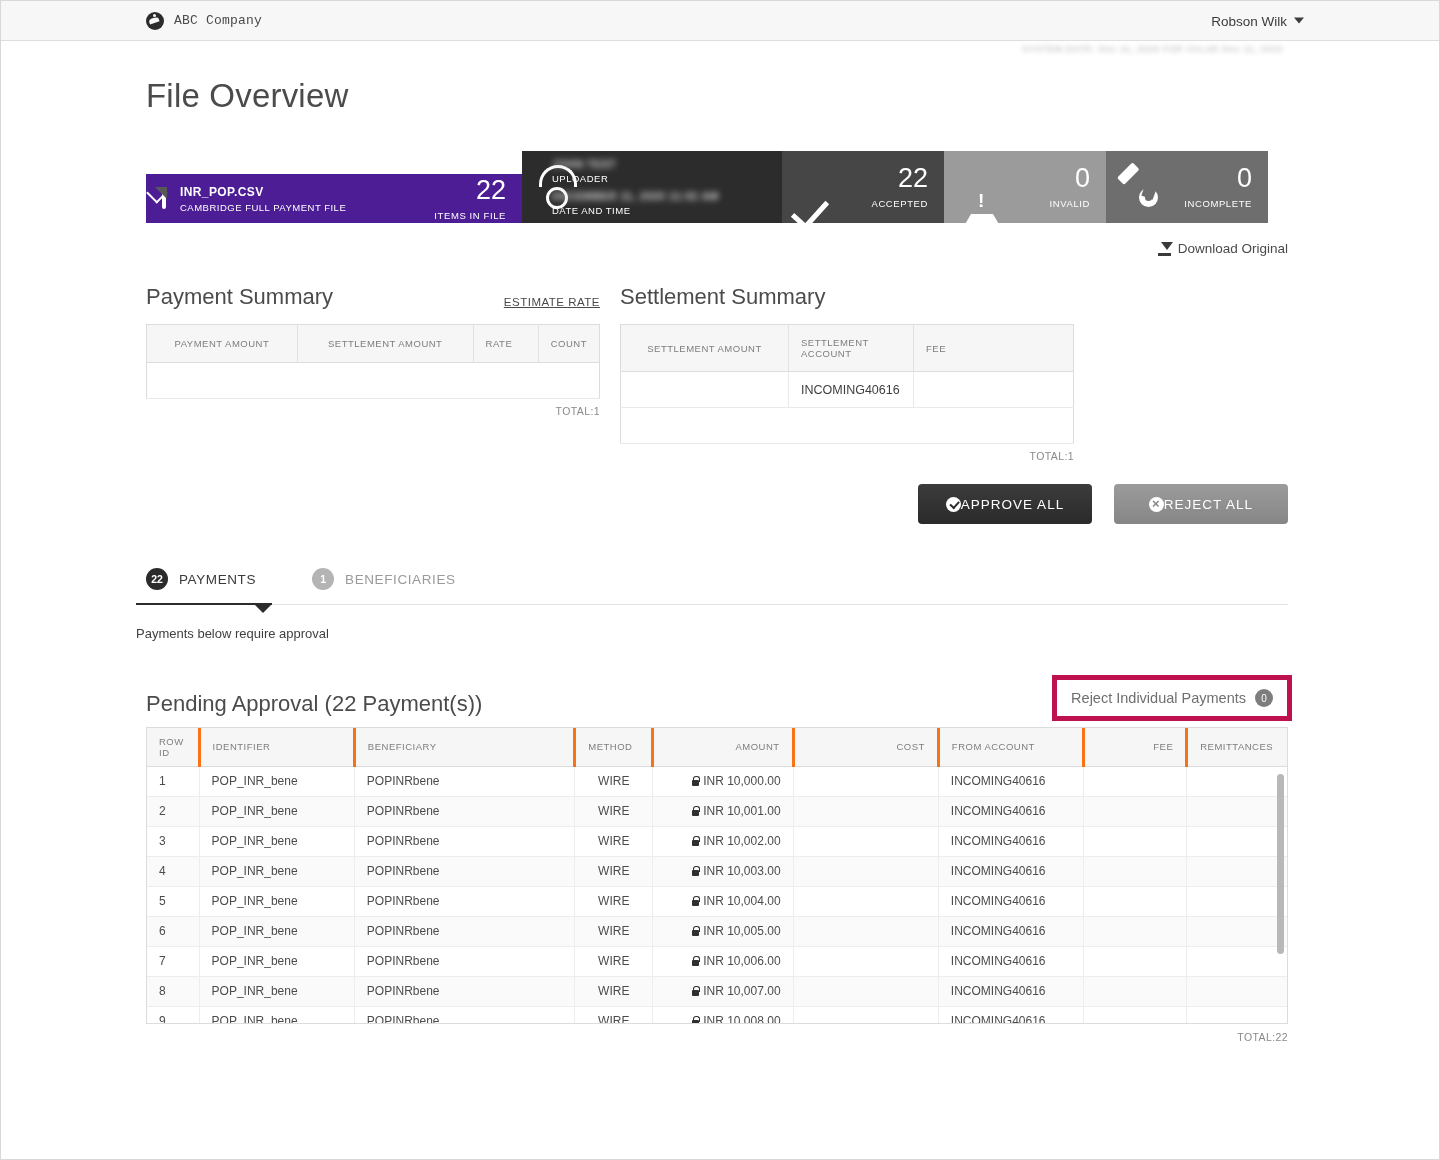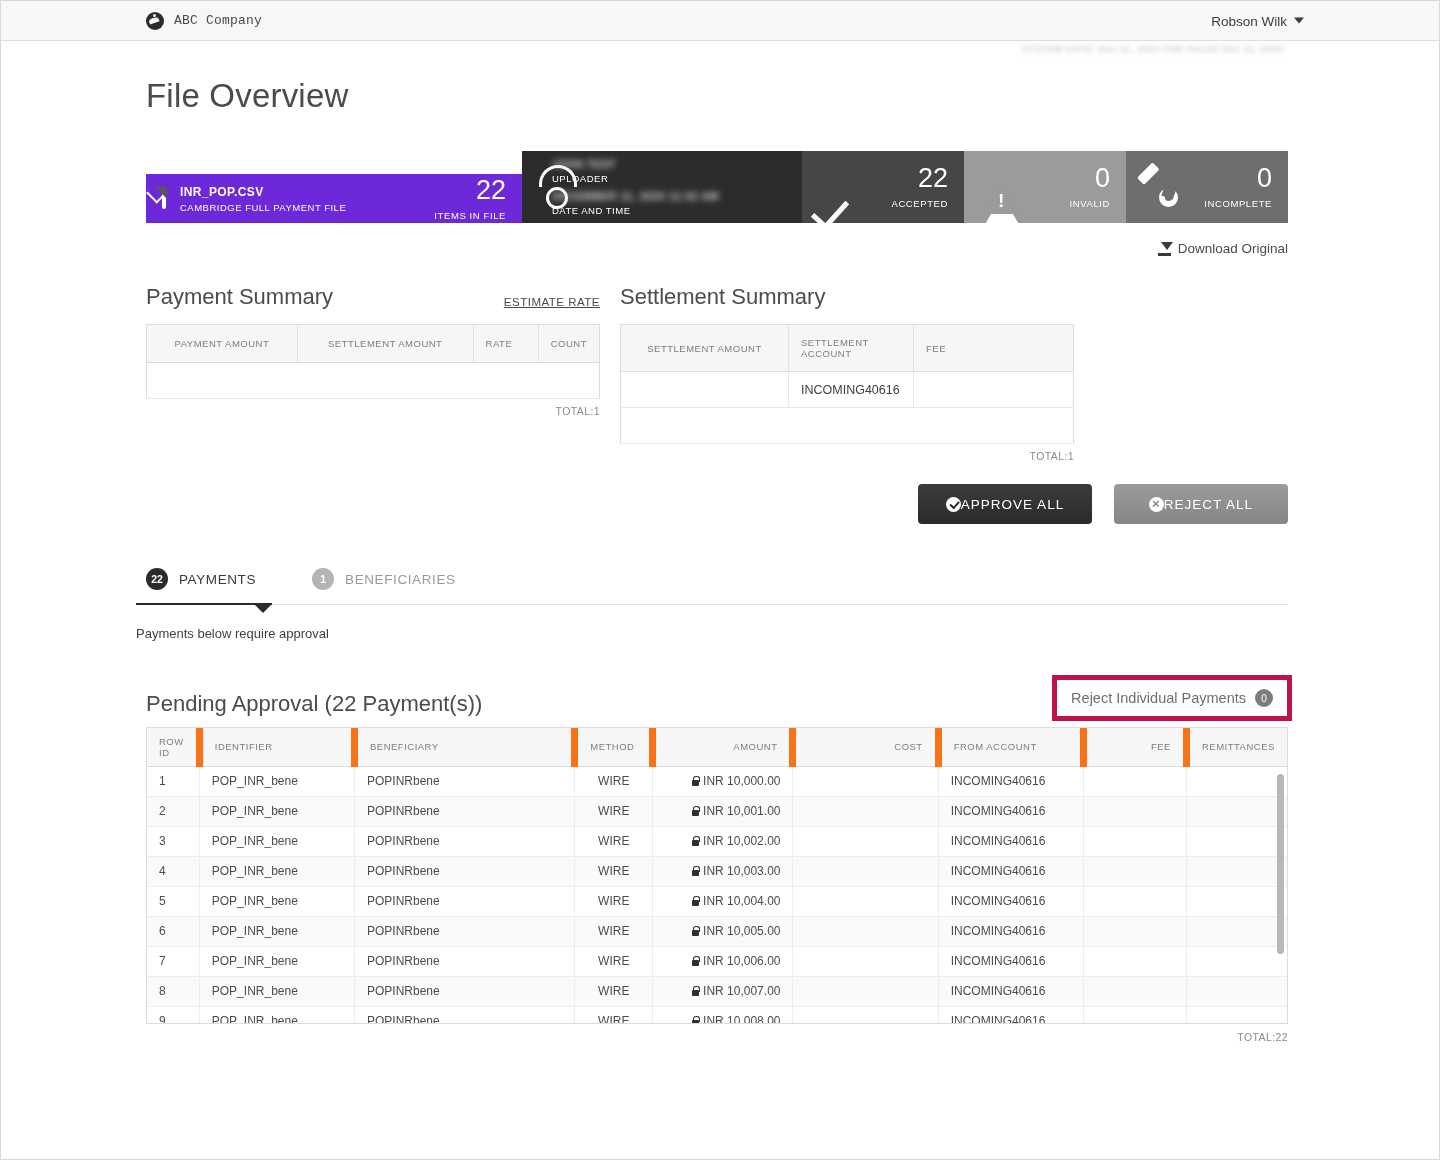--- a/index.html
+++ b/index.html
@@ -78,22 +78,22 @@
   
   .filebar {
     display: flex; margin-top: 36px; height: 72px;
     width: 1142px;
   }
   .fb-cell {
     display: flex; align-items: center;
     color: #fff; position: relative;
     padding: 0 16px;
   }
-  .fb-file   { background: #6d28d9; width: 376px; margin-top: 23px; }
-  .fb-upload { background: #2c2c2c; width: 280px; }
+  .fb-file   { background: #4c1d95; width: 376px; margin-top: 23px; }
+  .fb-upload { background: #2c2c2c; width: 260px; }
   .fb-acc    { background: #464646; width: 162px; }
   .fb-inv    { background: #9b9b9b; width: 162px; }
   .fb-inc    { background: #6e6e6e; width: 162px; }
 
   .fb-icon { flex: none; margin-right: 14px; }
   .doc-icon {
     width: 32px; height: 42px;
     border: 2.5px solid #fff; border-radius: 2px;
     position: relative; background: transparent;
   }
@@ -342,21 +342,21 @@
   .ptable-wrap {
     width: 1142px; border: 1px solid #dcdcdc;
     height: 297px; overflow: hidden; position: relative;
     background: #fff;
   }
   table.ptable { width: 100%; border-collapse: collapse; }
   table.ptable th {
     background: #f6f6f6; color: #7d7d7d;
     font-size: 9.5px; font-weight: normal; letter-spacing: .5px;
     padding: 0 12px; height: 38px;
-    border-right: 7px solid #f97316; border-bottom: 1px solid #dcdcdc;
+    border-right: 3px solid #f97316; border-bottom: 1px solid #dcdcdc;
     text-align: left; vertical-align: middle;
   }
   table.ptable th.r { text-align: right; }
   table.ptable th:last-child { border-right: none; }
   table.ptable td {
     font-size: 12px; color: #4b4b4b; padding: 0 12px; height: 30px;
     border-right: 1px solid #ededed; border-bottom: 1px solid #ededed;
     vertical-align: middle;
   }
   table.ptable td:last-child { border-right: none; }

